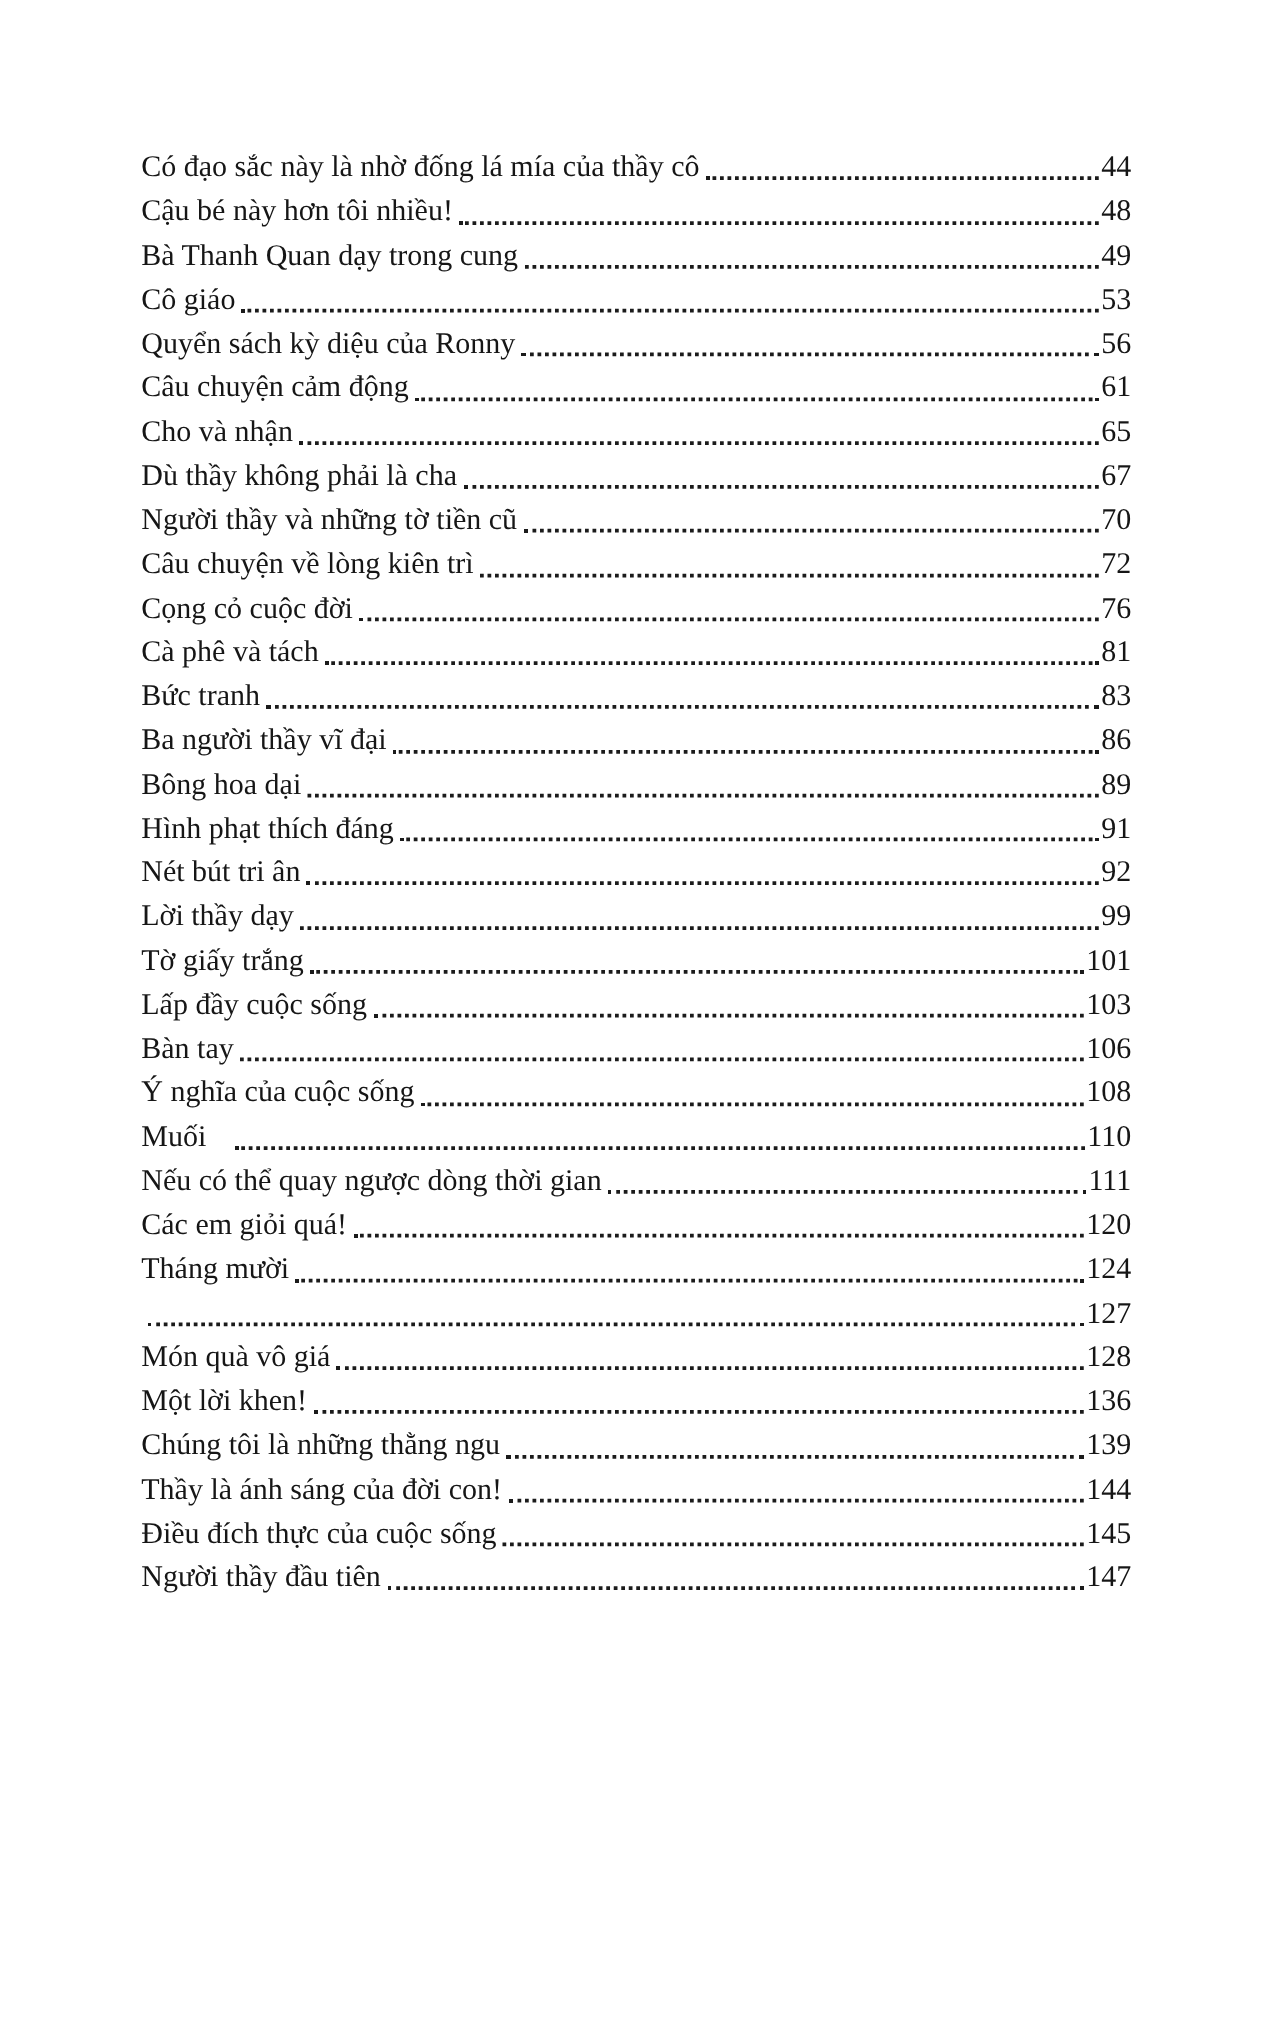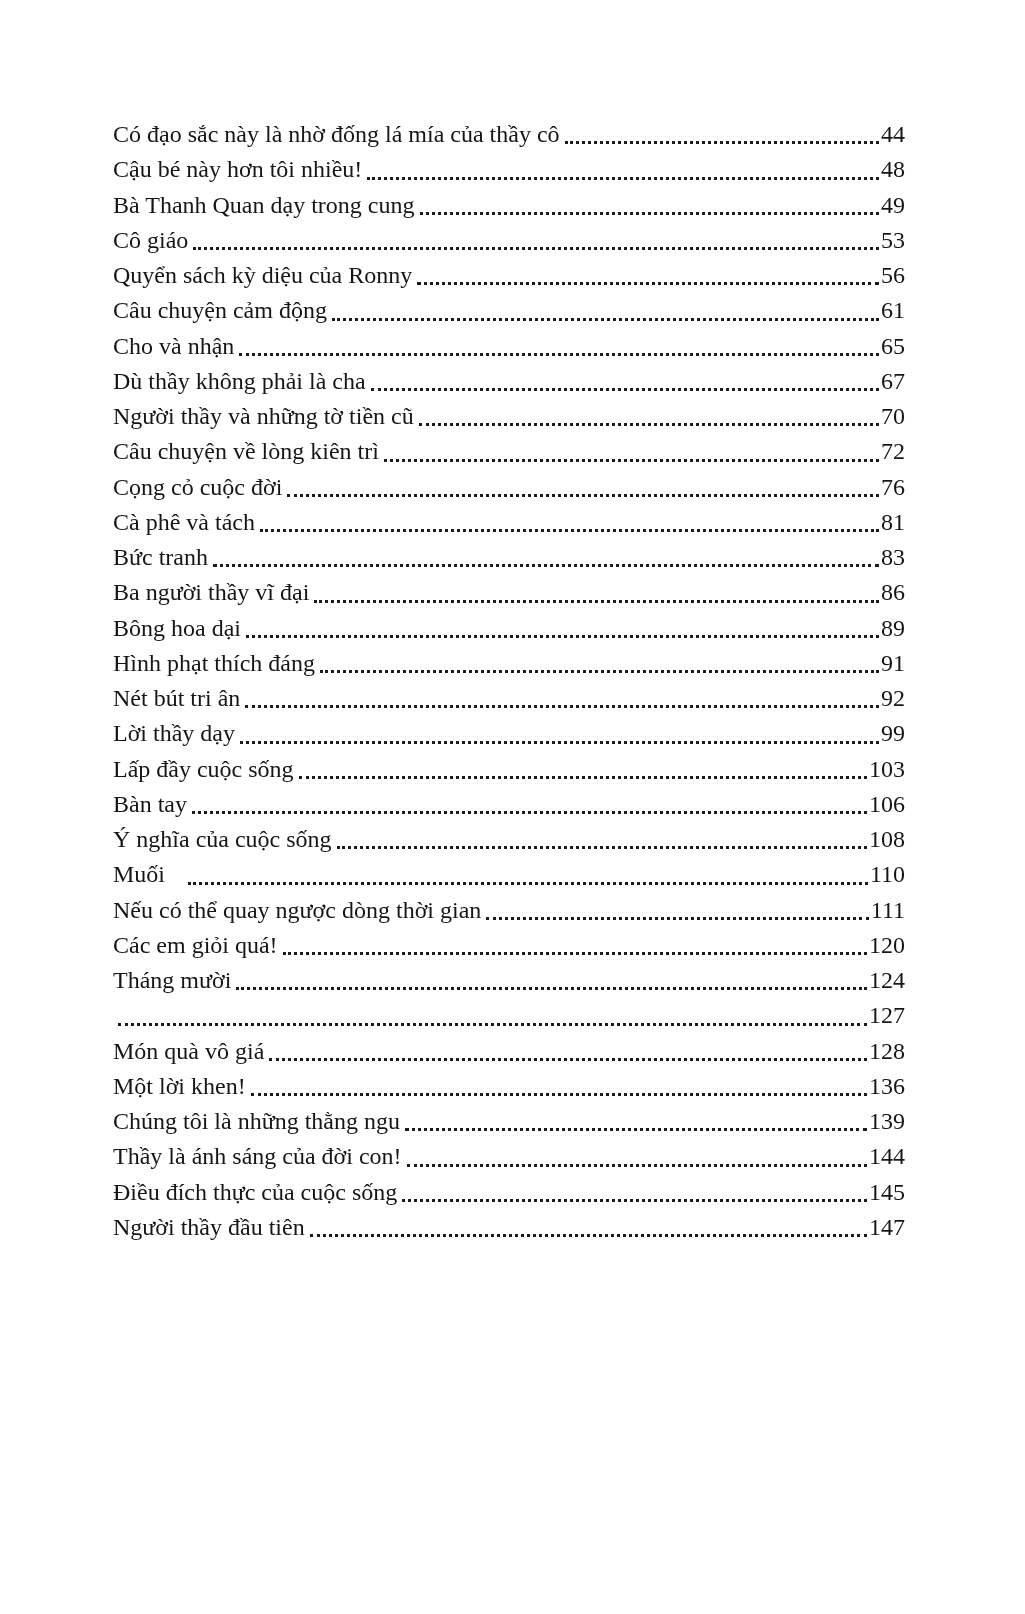--- a/index.html
+++ b/index.html
@@ -173,20 +173,25 @@
     <span class="toc-leader"></span>
     <span class="toc-num">92</span>
   </div>
 
   <div class="toc-row">
     <span class="toc-title">Lời thầy dạy</span>
     <span class="toc-leader"></span>
     <span class="toc-num">99</span>
   </div>
 
+  <div class="toc-row">
+    <span class="toc-title">Tờ giấy trắng</span>
+    <span class="toc-leader"></span>
+    <span class="toc-num">101</span>
+  </div>
 
   <div class="toc-row">
     <span class="toc-title">Lấp đầy cuộc sống</span>
     <span class="toc-leader"></span>
     <span class="toc-num">103</span>
   </div>
 
   <div class="toc-row">
     <span class="toc-title">Bàn tay</span>
     <span class="toc-leader"></span>

